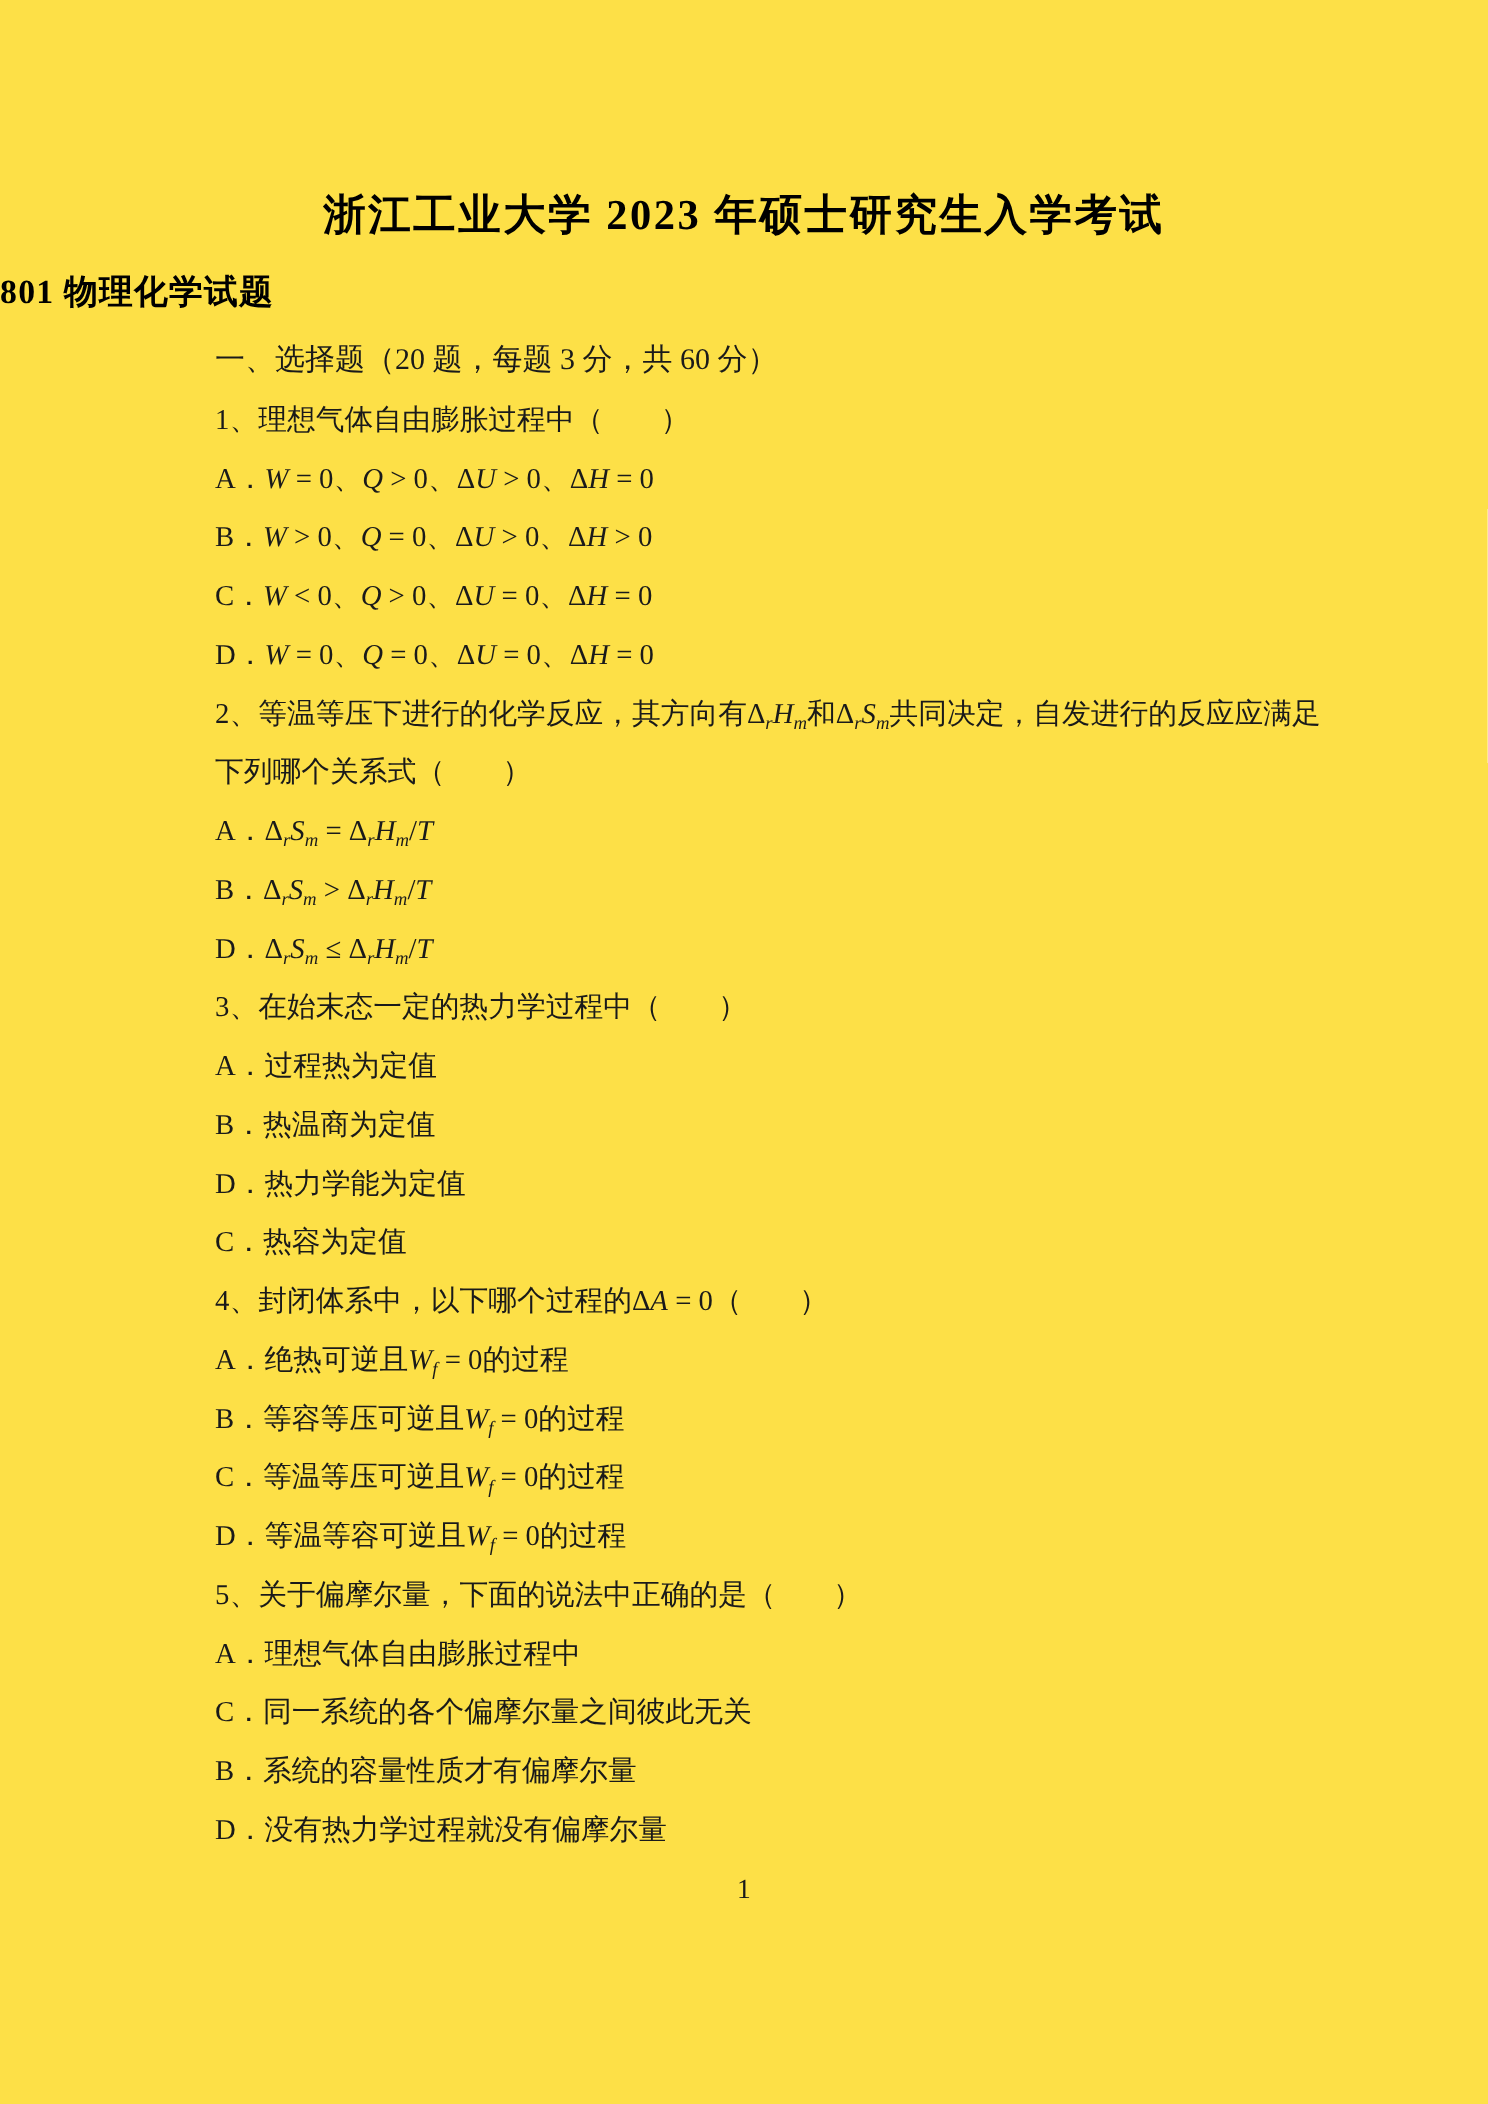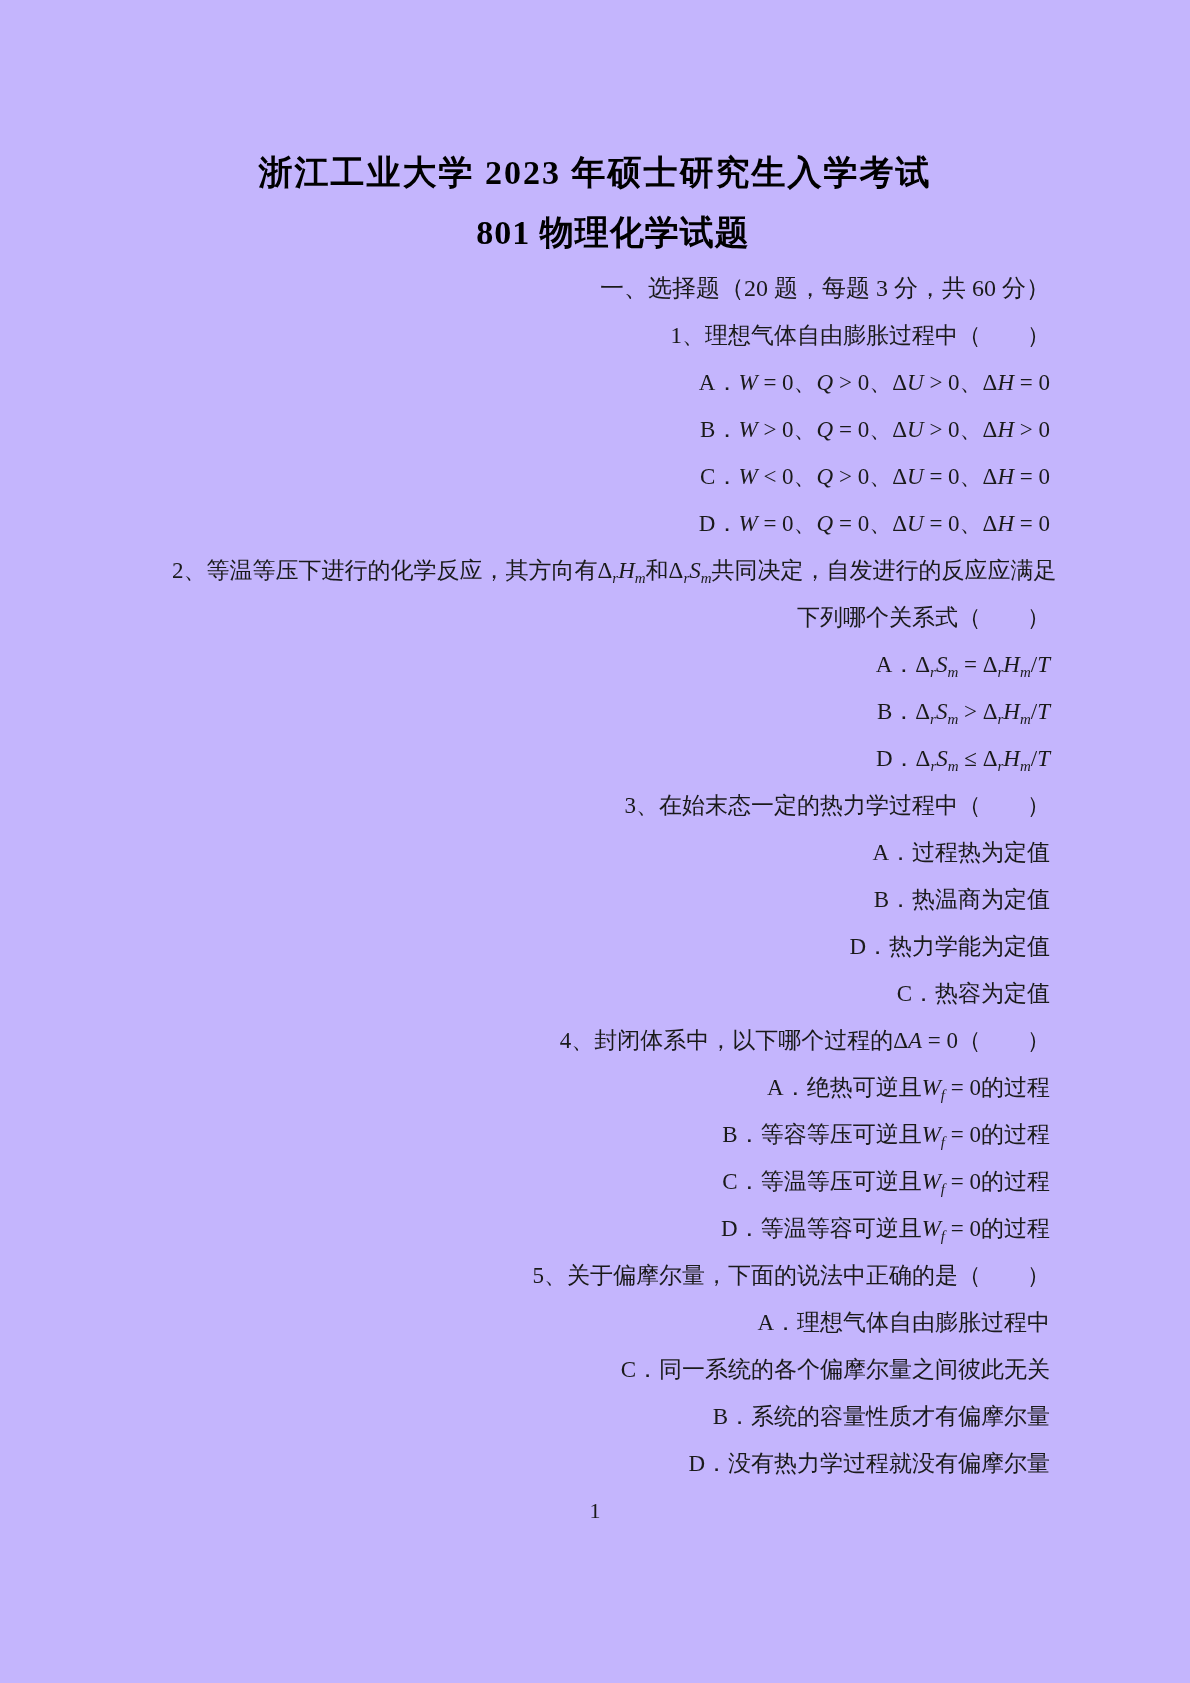--- a/index.html
+++ b/index.html
@@ -8,52 +8,49 @@
     height: 1683px;
     background: #ffffff;
     color: #1a1a1a;
     font-family: "Liberation Serif", "DejaVu Serif", serif;
     overflow: hidden;
   }
   .page {
     position: relative;
     width: 1190px;
     height: 1683px;
-    background: #c4b5fd;
+    background: #fde047;
   }
   .doc-title {
     padding-top: 153px;
     text-align: center;
     font-size: 34px;
     line-height: 40px;
     font-weight: bold;
     letter-spacing: 2px;
     color: #000000;
     white-space: nowrap;
   }
   .doc-subtitle {
     margin-top: 22px;
-    text-align: center;
-    font-size: 34px;
+    font-size: 27px;
     line-height: 36px;
     font-weight: bold;
     letter-spacing: 1px;
     color: #000000;
     white-space: nowrap;
-    margin-left: 36px;
   }
   .doc-body {
     margin: 14px 140px 0 172px;
   }
   .line {
     height: 47px;
     line-height: 47px;
     font-size: 23px;
     white-space: nowrap;
-    text-align: right;
   }
   .section-line {
     font-size: 24px;
   }
   .mvar {
     font-style: italic;
     font-family: "Liberation Serif", "DejaVu Serif", serif;
   }
   sub.msub {
     font-style: italic;

